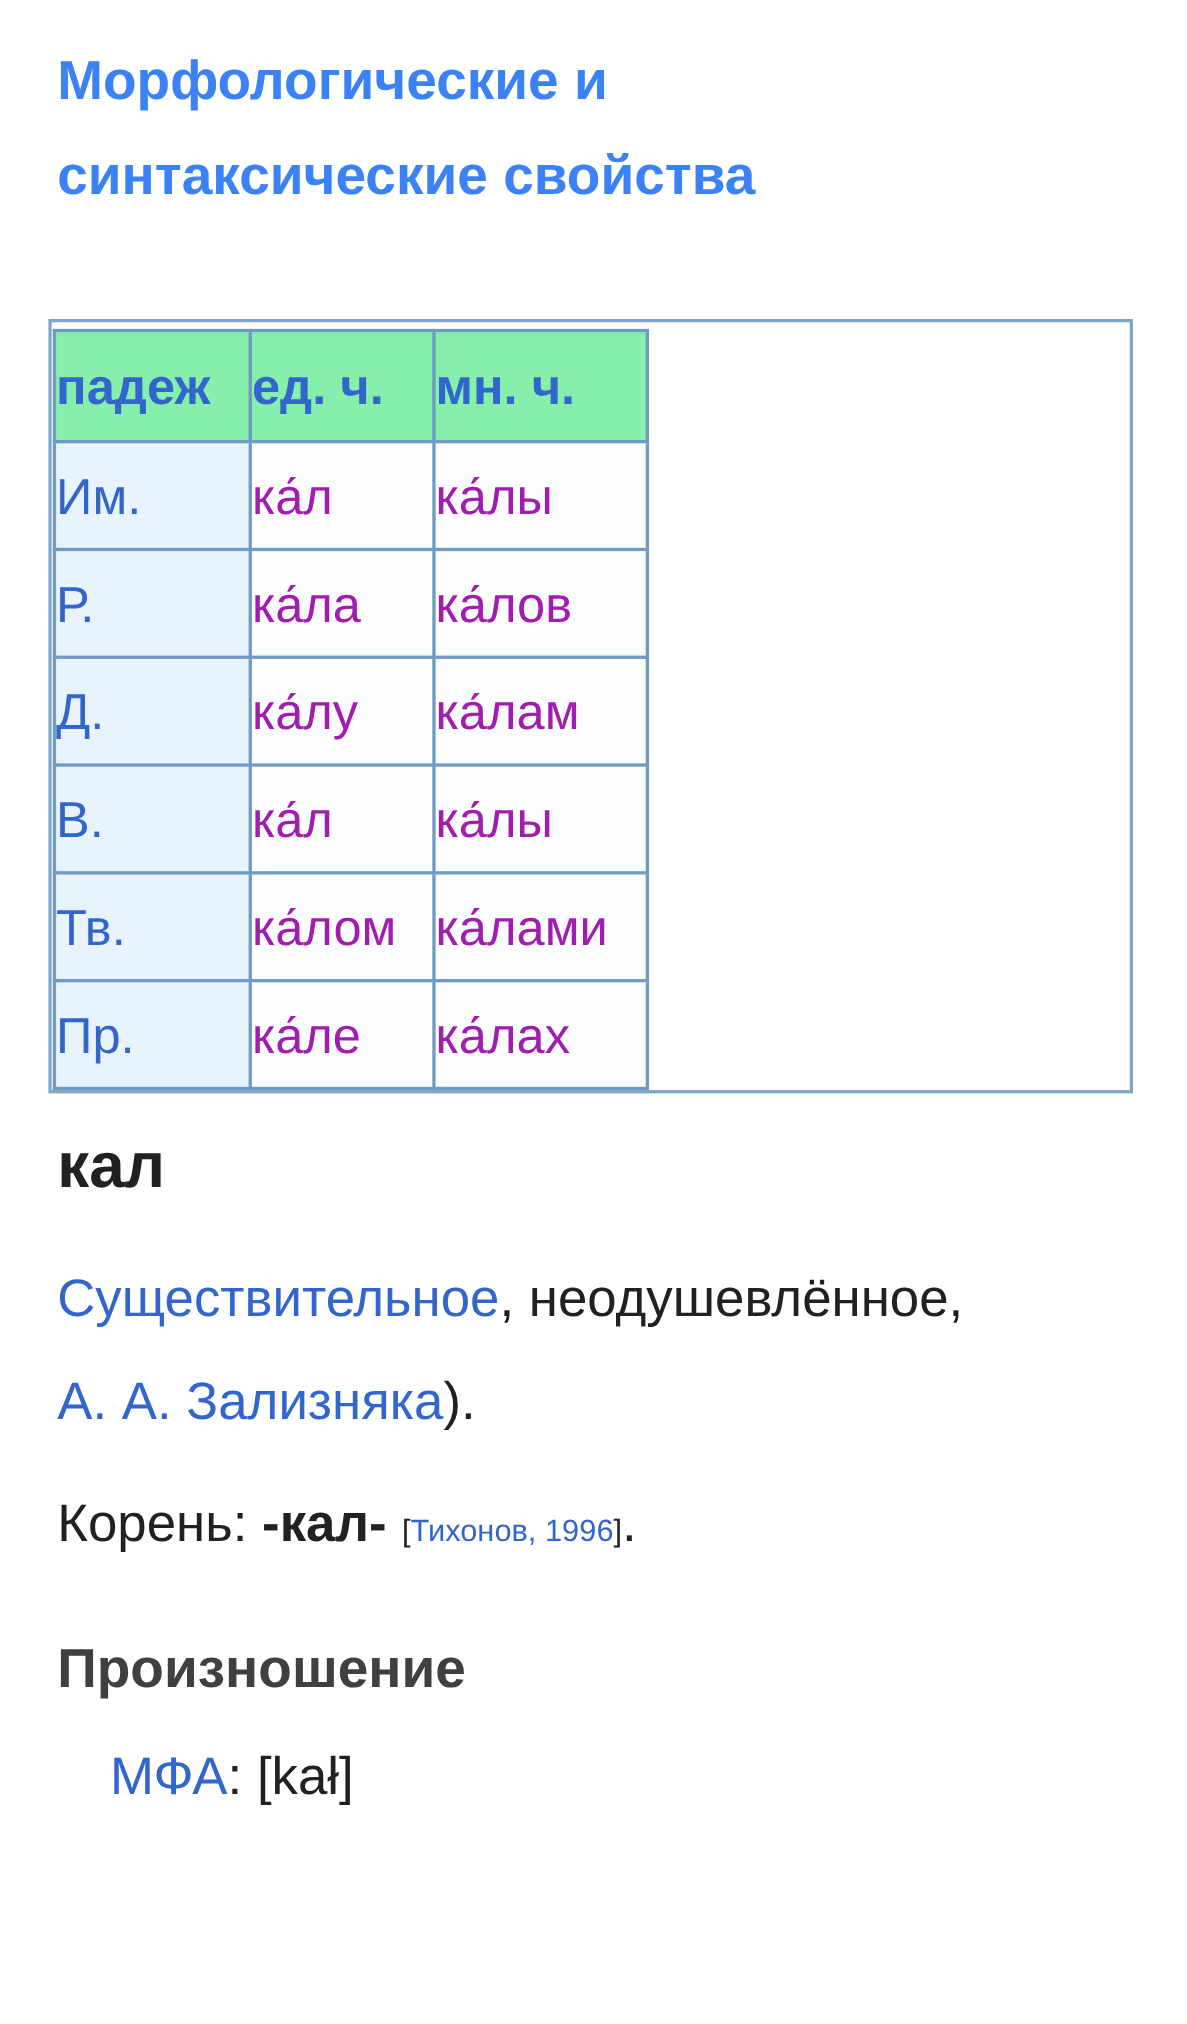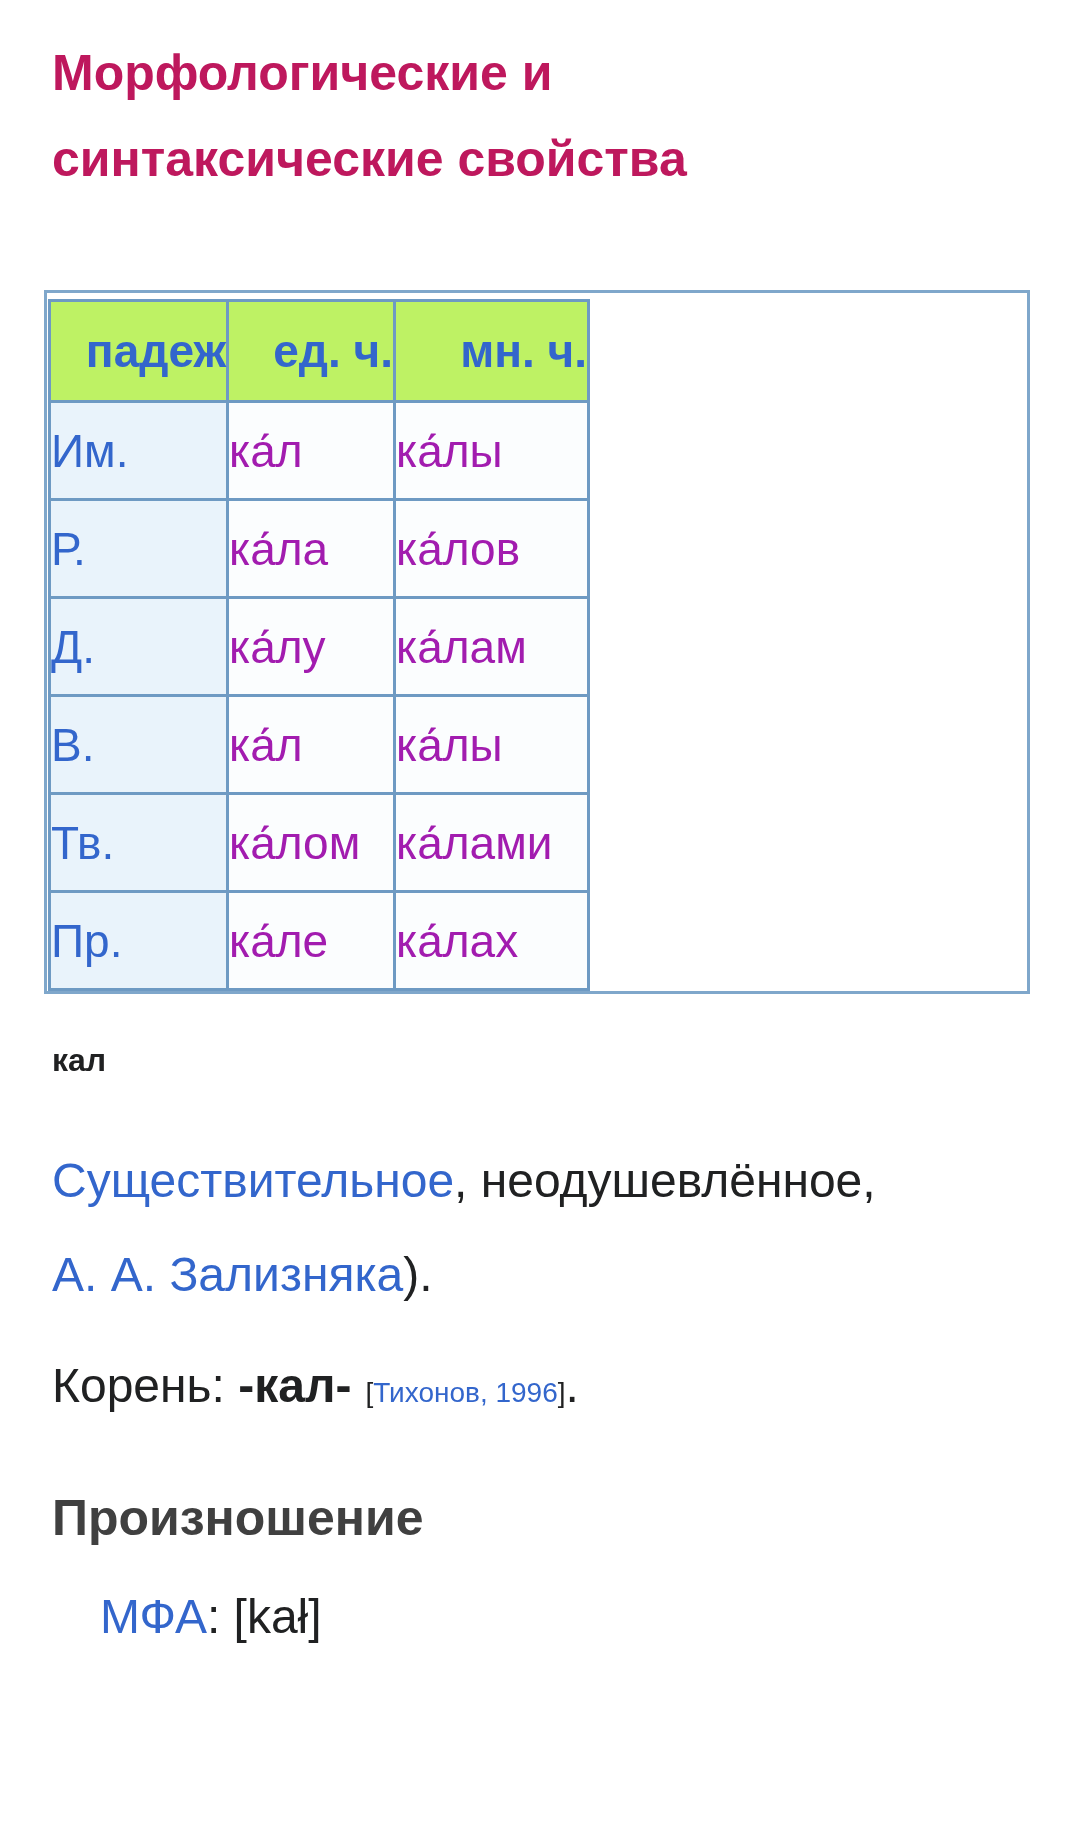--- a/index.html
+++ b/index.html
@@ -18,21 +18,21 @@
     padding: 0 44px;
     box-sizing: border-box;
     width: 1079px;
   }
   
   .section-heading {
     margin: 30px 0 0 8px;
     font-size: 50px;
     font-weight: 700;
     line-height: 86px;
-    color: #be185d;
+    color: #3b82f6;
   }
   
   .table-frame {
     margin-top: 88px;
     width: 986px;
     box-sizing: border-box;
     border: 3px solid #7fa7cb;
     padding: 6px 0 0 1px;
     background: #ffffff;
   }
@@ -46,22 +46,22 @@
     font-size: 46px;
     vertical-align: middle;
     padding: 0;
   }
   table.decl th { height: 101px; }
   table.decl td { height: 98px; }
   .col-case { width: 178px; }
   .col-sg   { width: 167px; }
   .col-pl   { width: 194px; }
   .hdr-cell {
-    background: #bef264;
-    text-align: right;
+    background: #86efac;
+    text-align: left;
     font-weight: 700;
   }
   .case-cell {
     background: #e9f3fb;
     text-align: left;
     padding-left: 16px;
   }
   .form-cell {
     background: #fbfdfe;
     color: #a21caf;
@@ -70,21 +70,21 @@
   }
   a.wlink {
     color: #3366cc;
     text-decoration: none;
     cursor: pointer;
   }
   .hdr-cell a.wlink { font-weight: 700; }
   
   .headword {
     margin: 36px 0 0 8px;
-    font-size: 32px;
+    font-size: 58px;
     font-weight: 700;
     line-height: 60px;
   }
   
   .desc {
     margin: 44px 0 0 8px;
     font-size: 48px;
     line-height: 94px;
   }
   .desc .ln { white-space: nowrap; }

